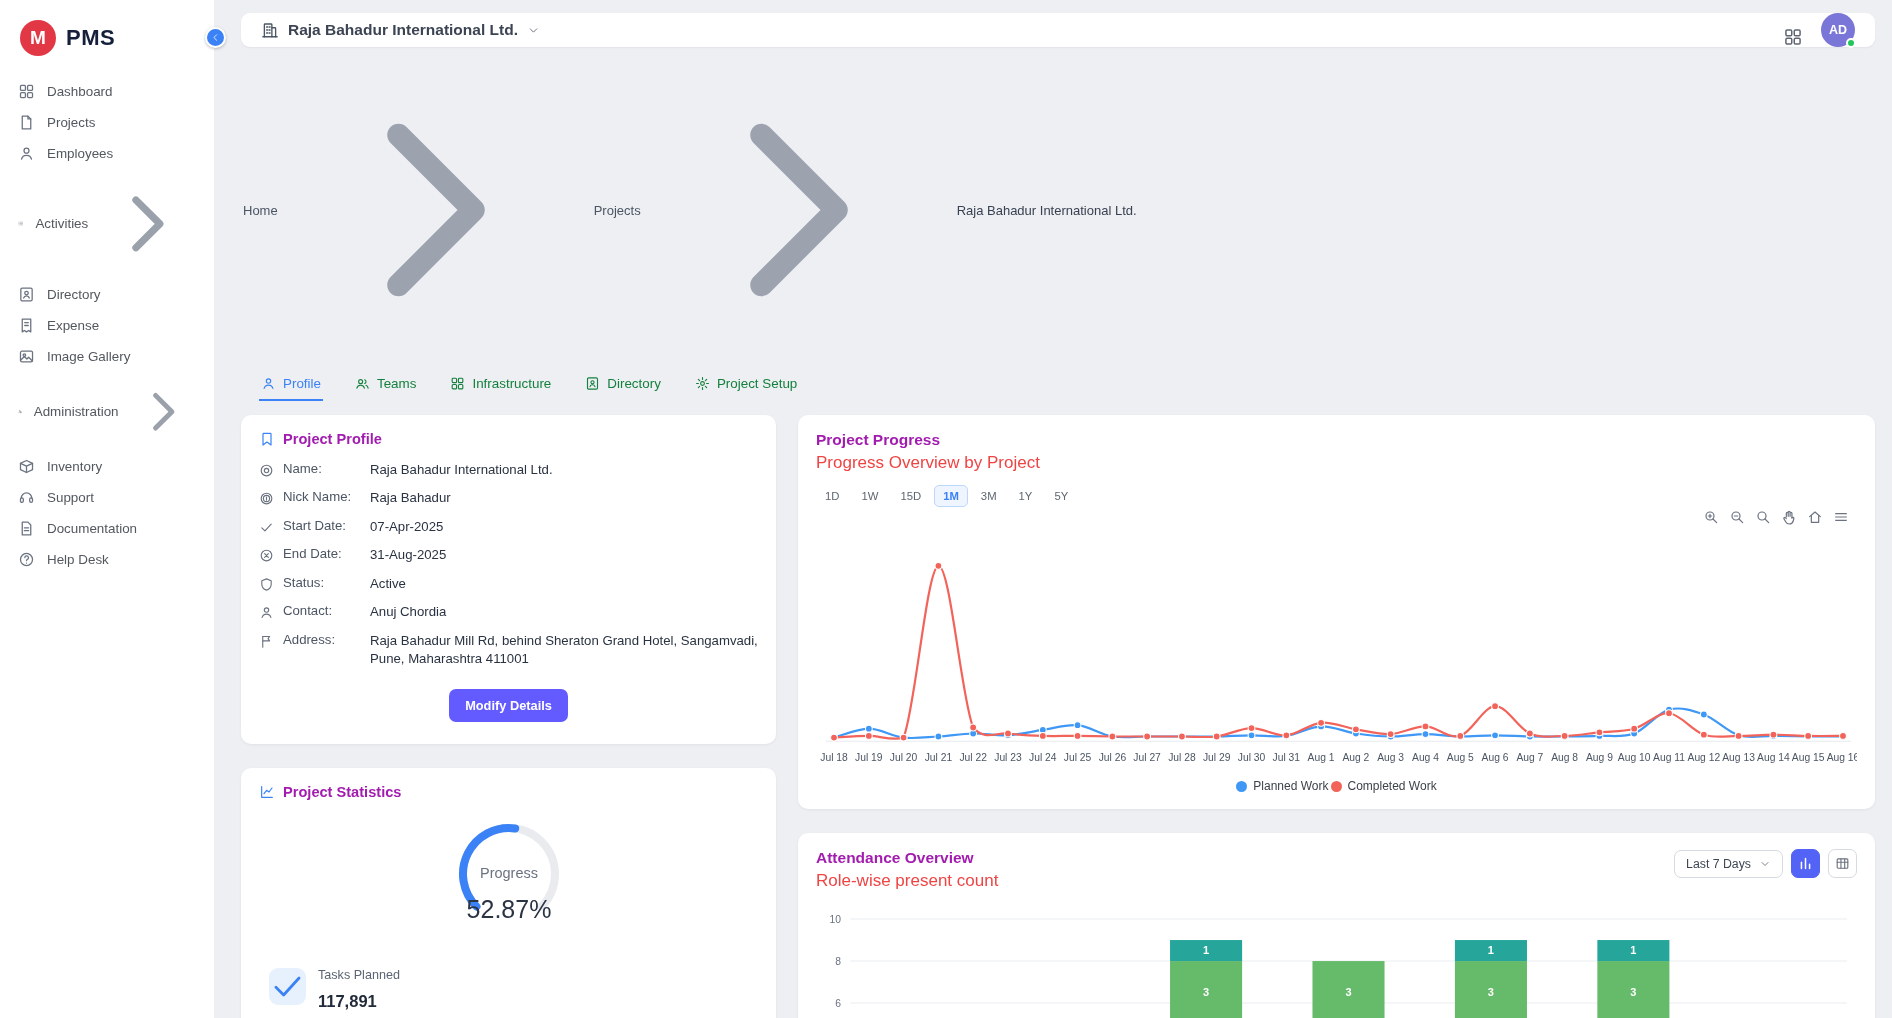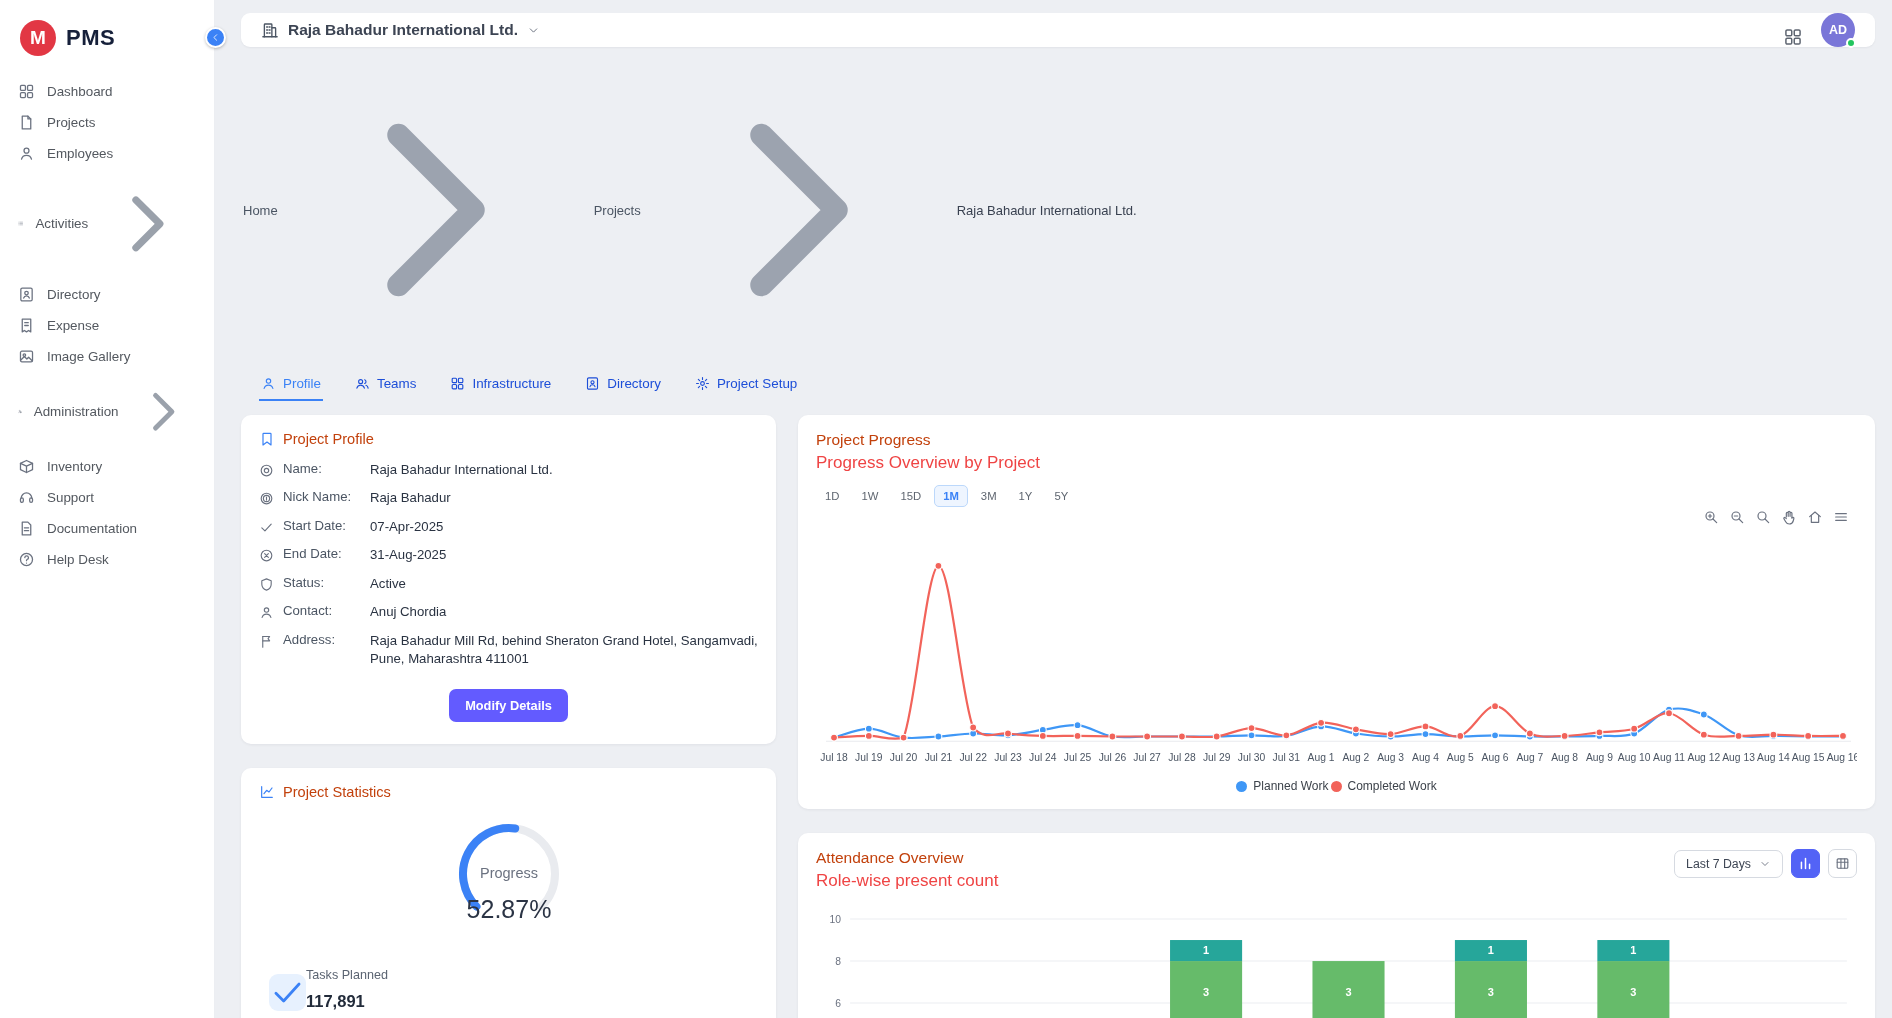--- a/index.html
+++ b/index.html
@@ -27,40 +27,40 @@
   .topbar-right{display:flex;align-items:flex-end;gap:18px}
   .apps-btn{display:flex;cursor:pointer}
   .apps-btn svg{width:20px;height:20px;color:#5f6672}
   .avatar{position:relative;width:34px;height:34px;border-radius:50%;background:#7a76d8;color:#fff;font-size:12.5px;font-weight:bold;display:flex;align-items:center;justify-content:center;cursor:pointer}
   .status-dot{position:absolute;right:-1px;bottom:-1px;width:10px;height:10px;border-radius:50%;background:var(--online-green,#22c55e);border:2px solid #fff}
   .breadcrumb{display:flex;align-items:center;gap:8px;margin:13px 2px 0;font-size:13px;color:#4b5563}
   .crumb{cursor:pointer}
   .crumb.current{color:#394150;cursor:default}
   .bc-sep svg{width:12px;height:12px;color:#9ca3af;display:block}
   .tabs{display:flex;align-items:center;gap:30px;margin:10px 2px 0;padding:0 16px}
-  .tab{display:flex;align-items:center;gap:7px;font-size:13.4px;color:#1d4ed8;cursor:pointer;padding:6px 2px 8px;border-bottom:2px solid transparent}
+  .tab{display:flex;align-items:center;gap:7px;font-size:13.4px;color:#15803d;cursor:pointer;padding:6px 2px 8px;border-bottom:2px solid transparent}
   .tab svg{width:15px;height:15px}
   .tab.active{color:var(--accent-blue,#3b82f6);border-bottom-color:var(--accent-blue,#3b82f6)}
   .content{display:flex;gap:22px;margin-top:14px;align-items:flex-start;flex:1}
   .col-left{width:535px;flex-shrink:0;display:flex;flex-direction:column;gap:24px}
   .col-right{flex:1;display:flex;flex-direction:column;gap:24px;min-width:0}
   .card{background:#fff;border-radius:10px;box-shadow:0 1px 3px rgba(16,24,40,.06);padding:16px 18px}
   .card-title-row{display:flex;align-items:center;gap:8px}
   .card-title-row svg{width:16px;height:16px;color:var(--accent-blue,#3b82f6)}
-  .card-title{font-size:14.6px;font-weight:normal;color:#c2410c}
+  .card-title{font-size:14.6px;font-weight:bold;color:#a21caf}
   .fields{margin-top:14px;display:flex;flex-direction:column;gap:10px}
   .field-row{display:flex;gap:9px;font-size:13.2px;align-items:flex-start}
   .field-row svg{width:15px;height:15px;color:#6b7280;margin-top:1px;flex-shrink:0}
   .field-label{width:78px;color:#4b5563;flex-shrink:0}
   .field-value{color:#2a3342;flex:1;line-height:1.4}
   .modify-btn{display:block;margin:20px auto 6px;background:var(--accent-purple,#635bff);color:#fff;border:none;border-radius:7px;padding:9px 16px;font-size:12.8px;font-weight:bold;cursor:pointer}
   .stats-card{padding-bottom:92px}
   .gauge-wrap{display:flex;justify-content:center;margin-top:10px}
   .stats-list{display:flex;flex-direction:column;gap:16px;margin-top:24px;padding-left:10px}
-  .stat-row{display:flex;align-items:flex-end;}
+  .stat-row{display:flex;align-items:flex-start;gap:12px}
   .stat-icon{width:37px;height:37px;border-radius:9px;background:#e7f1fe;display:flex;align-items:center;justify-content:center;flex-shrink:0}
   .stat-icon svg{width:18px;height:18px;color:var(--accent-blue,#3b82f6)}
   .stat-label{font-size:12.6px;color:#5b6472}
   .stat-value{font-size:16.5px;font-weight:bold;color:#222b3a;margin-top:10px}
   .subtitle{font-size:17px;color:#ef4444;margin-top:4px}
   .range-row{display:flex;gap:4px;margin-top:12px}
   .range-btn{font-size:11.3px;color:#5f6670;padding:4px 8px;border-radius:5px;cursor:pointer;border:1px solid transparent;background:transparent}
   .range-btn.active{color:var(--accent-blue,#3b82f6);border-color:#bcd8fb;background:#eef5ff;font-weight:bold}
   .chart-toolbar{display:flex;gap:10px;justify-content:flex-end;margin-top:2px;padding-right:8px}
   .chart-toolbar svg{width:16px;height:16px;color:#6b7280;cursor:pointer}

